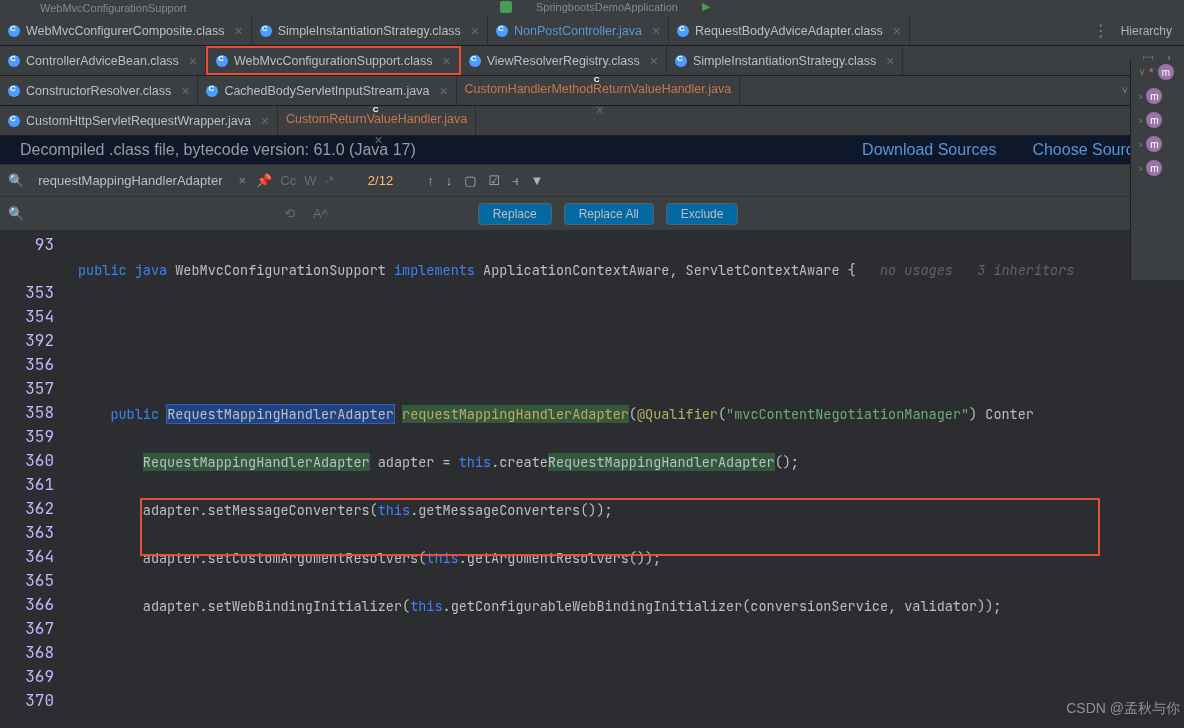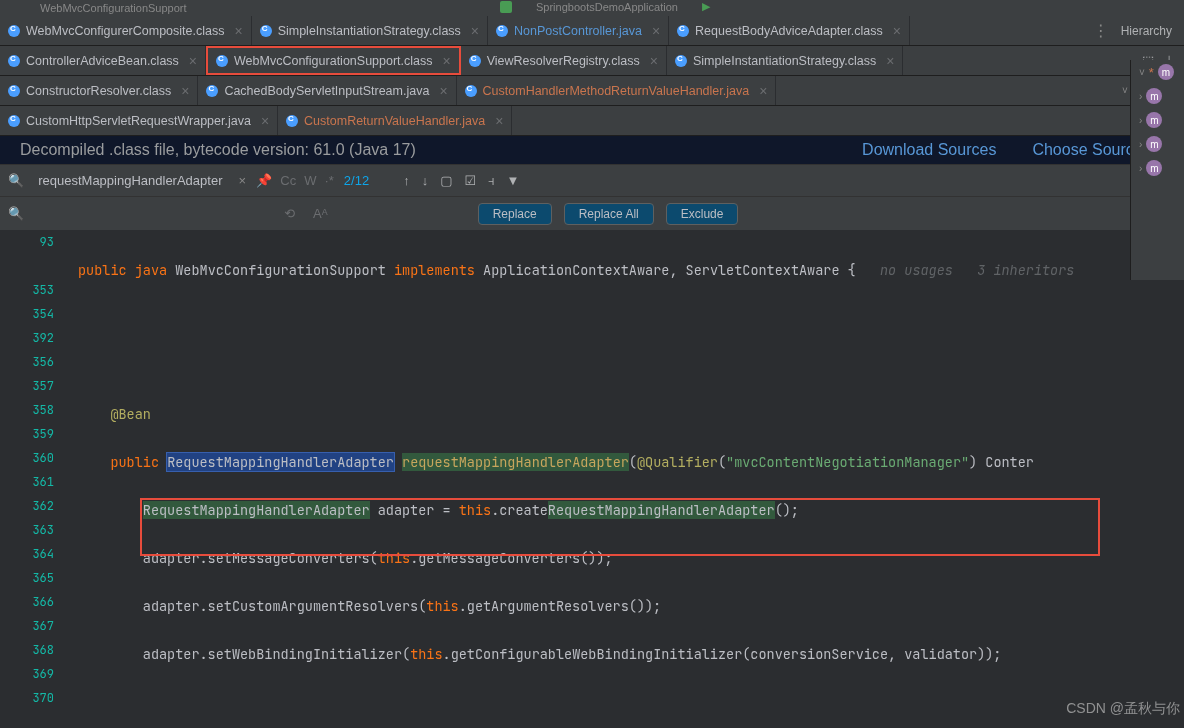--- a/index.html
+++ b/index.html
@@ -5,48 +5,48 @@
 * { margin: 0; padding: 0; box-sizing: border-box; }
 body { font-family: "Segoe UI", Arial, sans-serif; background: #2b2d30; color: #bcbec4; font-size: 13px; overflow: hidden; width: 1184px; height: 728px; position: relative; }
 .top-toolbar { height: 16px; background: #3c3f41; display: flex; align-items: center; padding: 0 40px; gap: 12px; font-size: 11px; color: #888; }
 .tab-rows { background: #3c3f41; }
 .tab-row { display: flex; height: 30px; border-bottom: 1px solid #1e1e1e; }
 .tab { display: flex; align-items: center; padding: 0 8px; height: 100%; gap: 6px; cursor: pointer; font-size: 12.5px; border-right: 1px solid #2b2d30; }
 .tab-icon { width: 12px; height: 12px; border-radius: 50%; background: #4a9eff; display: inline-block; position: relative; }
 .tab-icon::after { content: "C"; position: absolute; font-size: 8px; color: #fff; left: 2px; top: -1px; font-weight: bold; }
 .tab-close { color: #6b6d70; margin-left: 4px; font-size: 14px; }
 .tab.blue-text { color: #5897d6; }
-.tab.orange-text { color: #c9754e; }
+.tab.orange-text { color: #c9754e; flex-direction: column; }
 .tab.highlighted { border: 2px solid #e74c3c; }
 .tab-row-end { margin-left: auto; display: flex; align-items: center; gap: 12px; padding-right: 12px; }
 .three-dots { color: #888; font-size: 16px; }
 .icon-btn { color: #afb1b3; cursor: pointer; }
 .info-bar { background: #0f172a; height: 28px; display: flex; align-items: center; padding: 0 20px; font-size: 16px; justify-content: space-between; }
 .info-left { color: #9a9c9e; }
 .info-right { display: flex; gap: 36px; }
 .link { color: #5897d6; cursor: pointer; }
 .find-bar { background: #3c3f41; height: 32px; display: flex; align-items: center; padding: 0 8px; gap: 10px; border-top: 1px solid #323232; }
 .search-icon { color: #888; }
 .find-text { color: #bcbec4; font-size: 13px; margin-left: 4px; }
 .find-close { color: #888; margin-left: 6px; }
 .find-icon-group { display: flex; gap: 8px; color: #6b6d70; font-size: 13px; align-items: center; }
-.find-count { color: #0ea5e9; }
+.find-count { color: #fdba74; margin-left: 24px; }
 .arrow-group { display: flex; gap: 12px; color: #afb1b3; margin-left: 24px; }
 .find-close-right { margin-left: auto; color: #888; font-size: 18px; padding-right: 8px; }
 .replace-bar { background: #3c3f41; height: 34px; display: flex; align-items: center; padding: 0 8px; gap: 10px; border-top: 1px solid #323232; }
-.replace-btn { background: #0c4a6e; border: 1px solid #5e6060; color: #bcbec4; padding: 3px 14px; border-radius: 4px; cursor: pointer; font-size: 12px; }
+.replace-btn { background: #0369a1; border: 1px solid #5e6060; color: #bcbec4; padding: 3px 14px; border-radius: 4px; cursor: pointer; font-size: 12px; }
 .replace-input { flex: 0 0 240px; }
 .btn-group { display: flex; gap: 12px; margin-left: 140px; }
 .editor { display: flex; height: 554px; position: relative; }
 .gutter { width: 78px; background: #2b2d30; text-align: right; padding-top: 4px; }
-.ln { height: 24px; color: #14b8a6; font-family: "JetBrains Mono", Consolas, monospace; font-size: 12px; padding-right: 24px; position: relative; }
+.ln { height: 24px; color: #c4b5fd; font-family: "JetBrains Mono", Consolas, monospace; font-size: 16px; padding-right: 24px; position: relative; }
 .ln.gap { height: 24px; }
 .code { flex: 1; font-family: "JetBrains Mono", Consolas, monospace; font-size: 13.5px; line-height: 24px; padding-top: 4px; white-space: pre; overflow: hidden; position: relative; }
 .cl { height: 24px; }
-.kw { color: #f97316; }
+.kw { color: #3b82f6; }
 .type { color: #bcbec4; }
 .ymethod { color: #c7a65d; }
 .str { color: #6aab73; }
 .ann { color: #b3ae60; }
 .hint { color: #606366; font-style: italic; }
 .sel-blue { background: #214283; outline: 1px solid #375fad; }
 .sel-green { background: #32593d; }
 .red-box { border: 2.5px solid #e74c3c; position: absolute; }
 .right-panel { position: absolute; right: 0; top: 16px; width: 54px; background: #3c3f41; height: 220px; border-left: 1px solid #1e1e1e; }
 .rp-item { height: 24px; display: flex; align-items: center; padding-left: 8px; gap: 4px; }
@@ -222,21 +222,20 @@
     <div class="ln gap">366</div>
     <div class="ln">367</div>
     <div class="ln">368</div>
     <div class="ln">369</div>
     <div class="ln">370</div>
   </div>
   <div class="code">
 <div class="cl"><span class="kw">public</span> <span class="kw">java</span> <span class="type">WebMvcConfigurationSupport</span> <span class="kw">implements</span> <span class="type">ApplicationContextAware</span>, <span class="type">ServletContextAware</span> {   <span class="hint">no usages</span>   <span class="hint">3 inheritors</span></div>
 <div class="cl"></div>
 <div class="cl"></div>
-<div class="cl">    <span class="ann">@Bean</span></div>
 <div class="cl">    <span class="kw">public</span> <span class="sel-blue">RequestMappingHandlerAdapter</span> <span class="sel-green ymethod">requestMappingHandlerAdapter</span>(<span class="ann">@Qualifier</span>(<span class="str">"mvcContentNegotiationManager"</span>)<span> Conter</span></div>
 <div class="cl">        <span class="sel-green">RequestMappingHandlerAdapter</span><span> adapter = </span><span class="kw">this</span><span>.create</span><span class="sel-green">RequestMappingHandlerAdapter</span><span>();</span></div>
 <div class="cl">        <span>adapter.setMessageConverters(</span><span class="kw">this</span><span>.getMessageConverters());</span></div>
 <div class="cl">        <span>adapter.setCustomArgumentResolvers(</span><span class="kw">this</span><span>.getArgumentResolvers());</span></div>
 <div class="cl">        <span>adapter.setWebBindingInitializer(</span><span class="kw">this</span><span>.getConfigurableWebBindingInitializer(conversionService, validator));</span></div>
 
 
 
 
 

